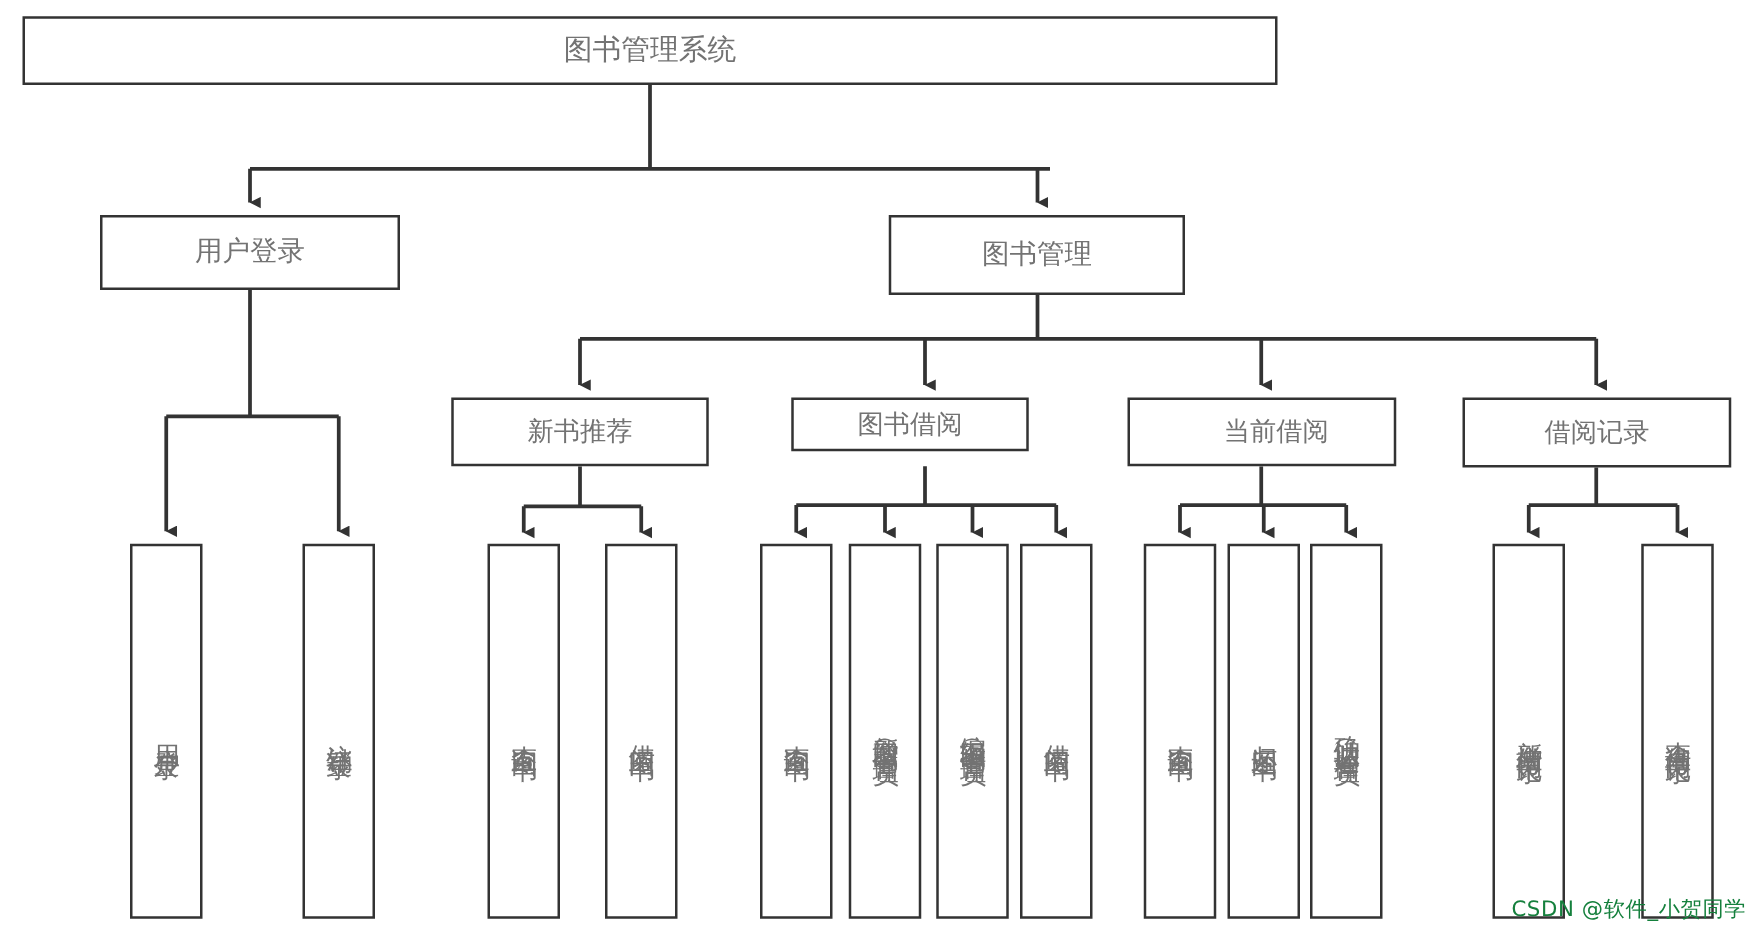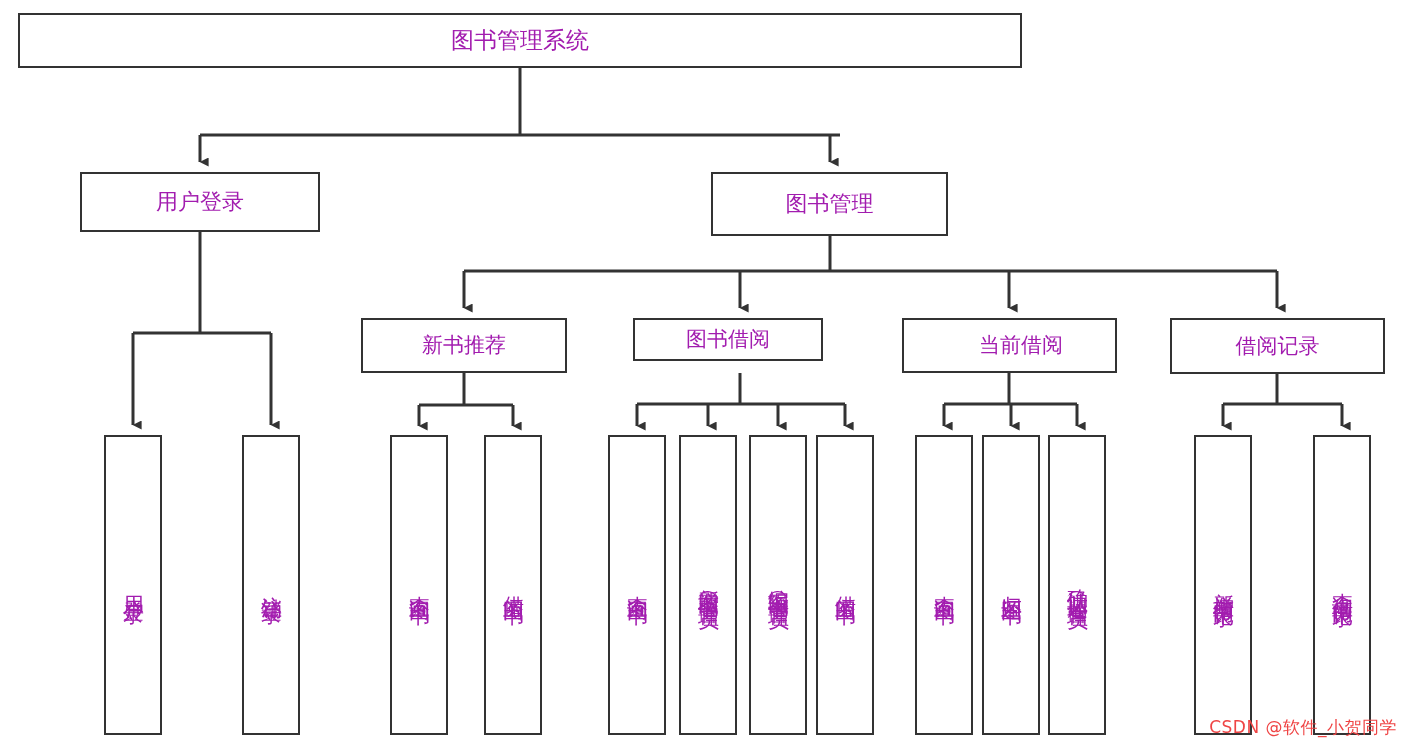--- a/index.html
+++ b/index.html
@@ -35,21 +35,21 @@
     justify-content: center;
     color: #2b2b2b;
   }
   .node.root-node {
     border-width: 2px;
   }
   .node-label {
     display: block;
     text-align: center;
     line-height: 1.18;
-    color: #a21caf;
+    color: #737373;
     white-space: nowrap;
   }
   .node.level0 .node-label { font-size: 23px; }
   .node.level1 .node-label { font-size: 22px; }
   .node.level2 .node-label { font-size: 21px; }
   .node.leaf {
     align-items: center;
     justify-content: center;
   }
   .node.leaf .node-label {
@@ -58,21 +58,21 @@
     font-size: 21px;
     letter-spacing: 3px;
     line-height: 1;
     max-height: 292px;
   }
   #watermark {
     position: absolute;
     right: 8px;
     bottom: 8px;
     font-size: 17px;
-    color: #ef4444;
+    color: #15803d;
     letter-spacing: 0.5px;
     white-space: nowrap;
     pointer-events: none;
   }
 </style>
 </head>
 <body>
 
 <div id="diagram-root">
 

